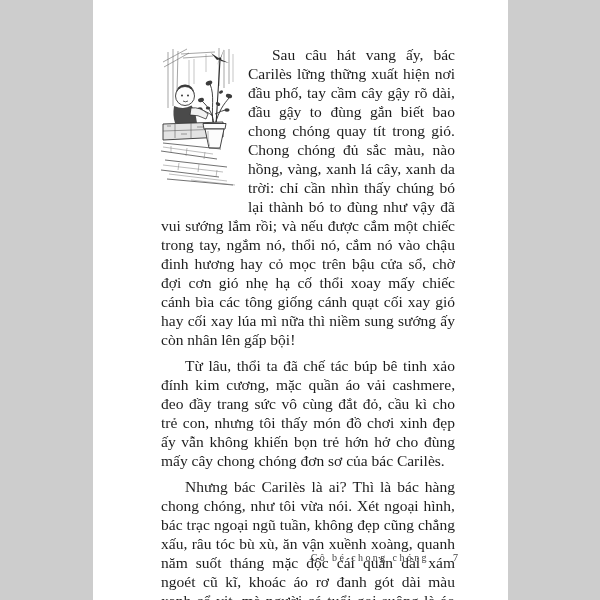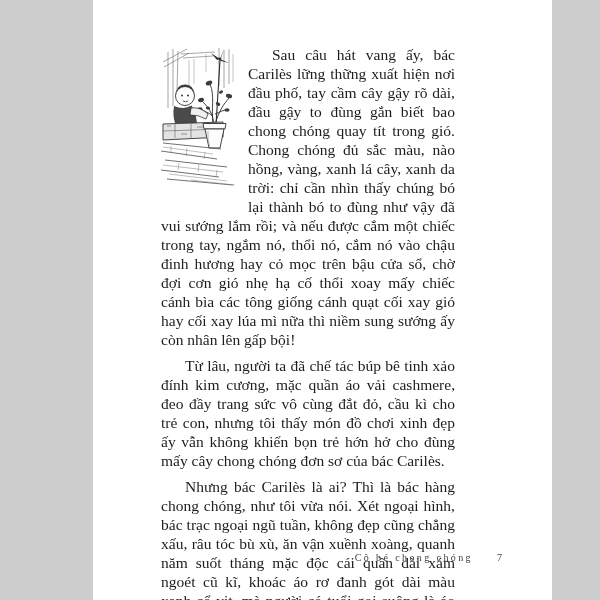--- a/index.html
+++ b/index.html
@@ -8,21 +8,20 @@
     background:#cdcdcd;
     position:relative;
     overflow:hidden;
     font-family:"Liberation Serif", serif;
   }
   .paper{
     position:absolute;
     left:93px;top:0;
     width:415px;height:600px;
     background:#ffffff;
-    padding-left:44px;
   }
   .text-block{
     position:absolute;
     left:68px;top:45px;
     width:294px;
     font-size:15.5px;
     line-height:19px;
     color:#1d1d1d;
     text-align:justify;
     text-justify:inter-word;
@@ -144,21 +143,21 @@
             <path d="M18,117 L17,124 M38,118 L37,126 M56,124 L55,131"></path>
             <path d="M2,101 L52,108"></path>
             <path d="M2,119 L62,126"></path>
             <path d="M8,128 L66,135"></path>
             <path d="M30,134 L74,139"></path>
           </g>
         </svg>
       </span><span>Sau câu hát vang ấy, bác Carilès lững thững xuất hiện nơi đầu phố, tay cầm cây gậy rõ dài, đầu gậy to đùng gắn biết bao chong chóng quay tít trong gió. Chong chóng đủ sắc màu, nào hồng, vàng, xanh lá cây, xanh da trời: chỉ cần nhìn thấy chúng bó lại thành bó to đùng như vậy đã vui sướng lắm rồi; và nếu được cắm một chiếc trong tay, ngắm nó, thổi nó, cắm nó vào chậu đinh hương hay cỏ mọc trên bậu cửa sổ, chờ đợi cơn gió nhẹ hạ cố thổi xoay mấy chiếc cánh bìa các tông giống cánh quạt cối xay gió hay cối xay lúa mì nữa thì niềm sung sướng ấy còn nhân lên gấp bội!</span>
     </p>
 
-    <p><span>Từ lâu, người ta đã chế tác búp bê tinh xảo đính kim cương, mặc quần áo vải </span><span class="it">cashmere</span><span>, đeo đầy trang sức vô cùng đắt đỏ, cầu kì cho trẻ con, nhưng tôi thấy món đồ chơi xinh đẹp ấy vẫn không khiến bọn trẻ hớn hở cho đùng mấy cây chong chóng đơn sơ của bác Carilès.</span></p>
+    <p><span>Từ lâu, thổi ta đã chế tác búp bê tinh xảo đính kim cương, mặc quần áo vải </span><span class="it">cashmere</span><span>, đeo đầy trang sức vô cùng đắt đỏ, cầu kì cho trẻ con, nhưng tôi thấy món đồ chơi xinh đẹp ấy vẫn không khiến bọn trẻ hớn hở cho đùng mấy cây chong chóng đơn sơ của bác Carilès.</span></p>
 
     <p><span>Nhưng bác Carilès là ai? Thì là bác hàng chong chóng, như tôi vừa nói. Xét ngoại hình, bác trạc ngoại ngũ tuần, không đẹp cũng chẳng xấu, râu tóc bù xù, ăn vận xuềnh xoàng, quanh năm suốt tháng mặc độc cái quần dài xám ngoét cũ kĩ, khoác áo rơ đanh gót dài màu xanh cổ vịt, mà người có tuổi gọi suông là áo khoác dài, đội mũ bịt tai da thuộc gắn lưỡi trai rộng bản. Bộ râu khiến bác trông giống một người</span></p>
 
   </div>
 
   <div class="footer">
     <span>Cô bé chong chóng</span>
     <span class="pgnum">7</span>
   </div>
 

